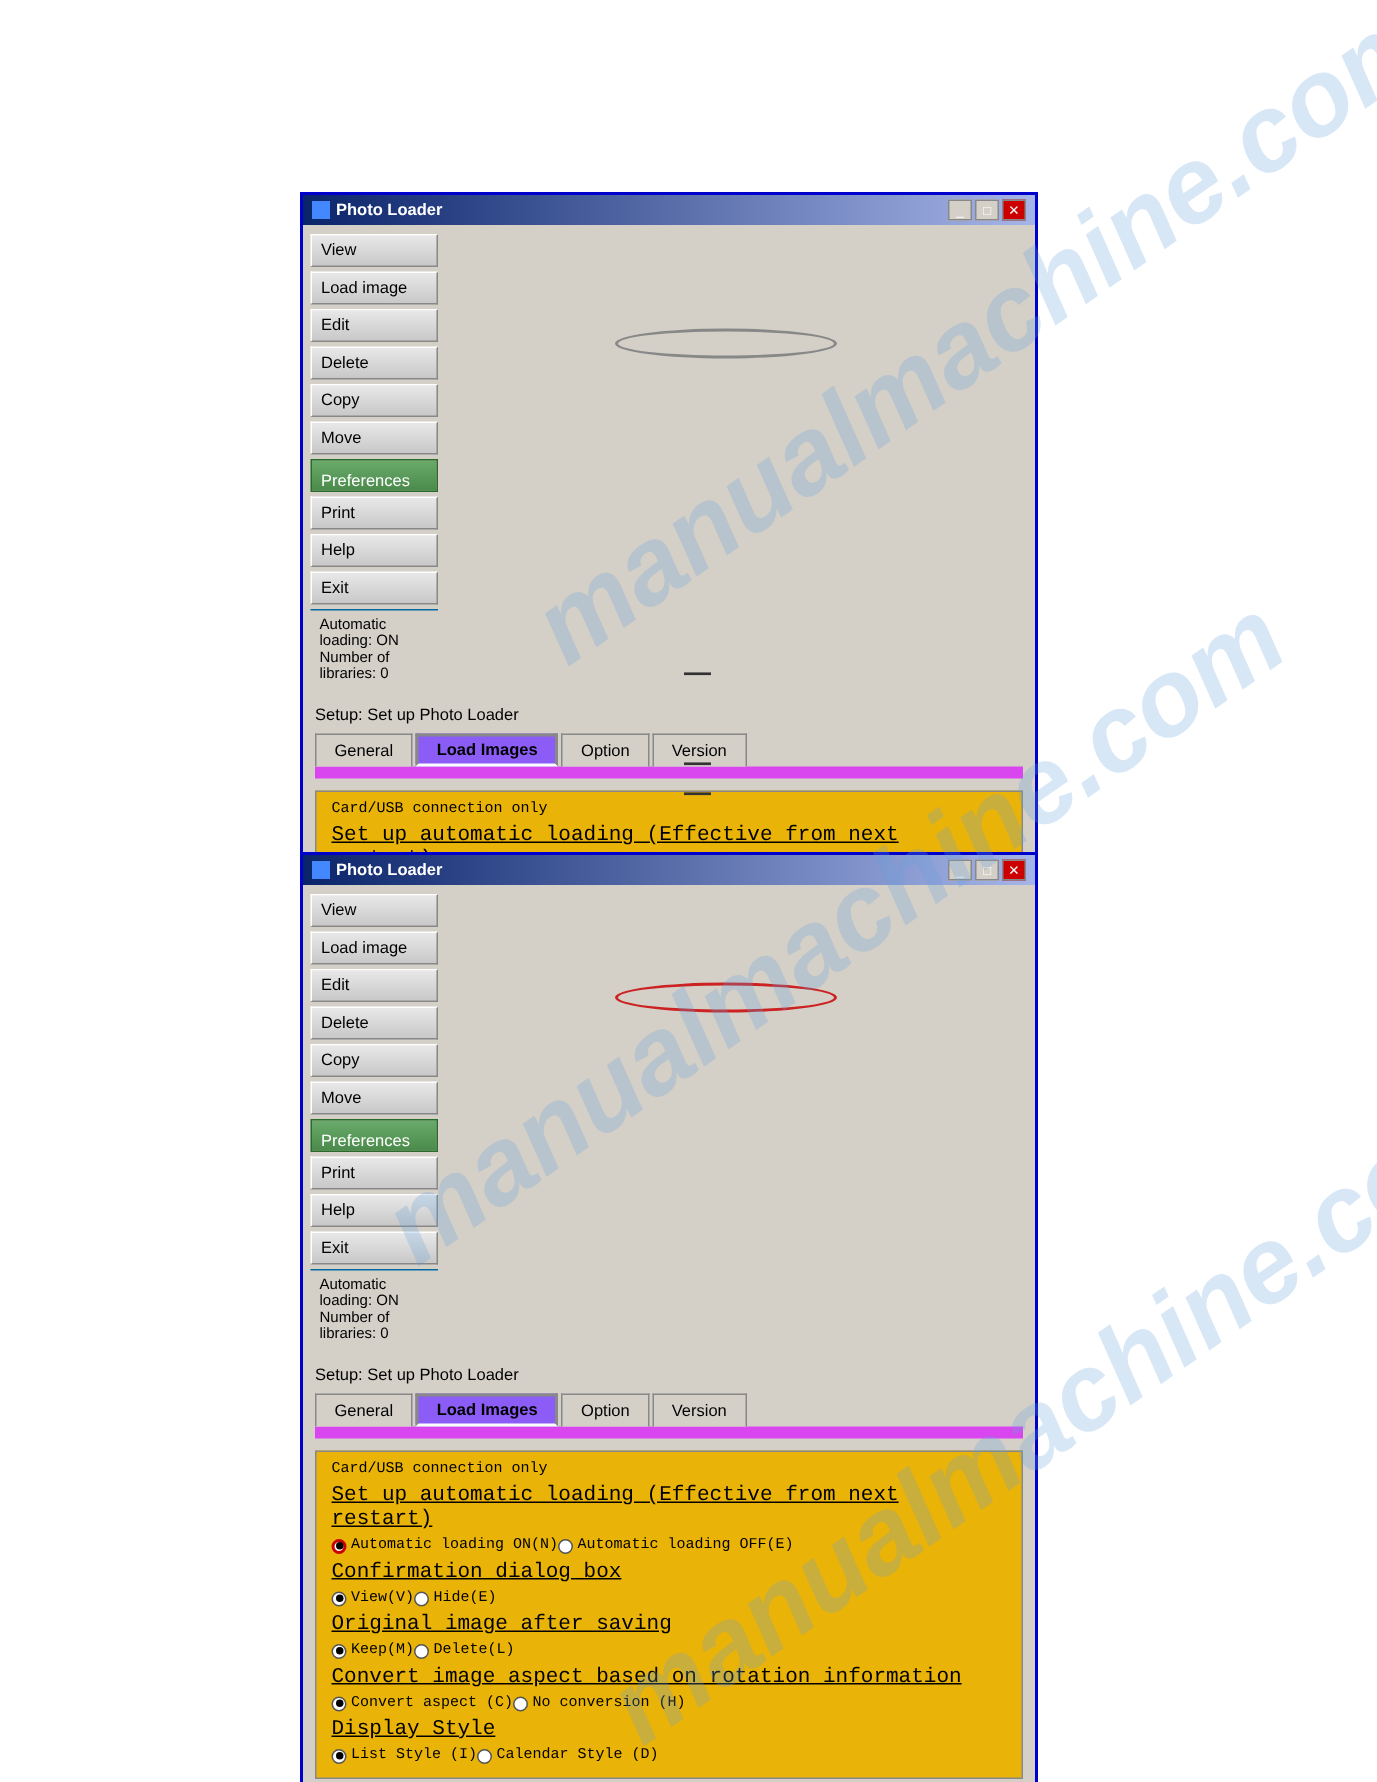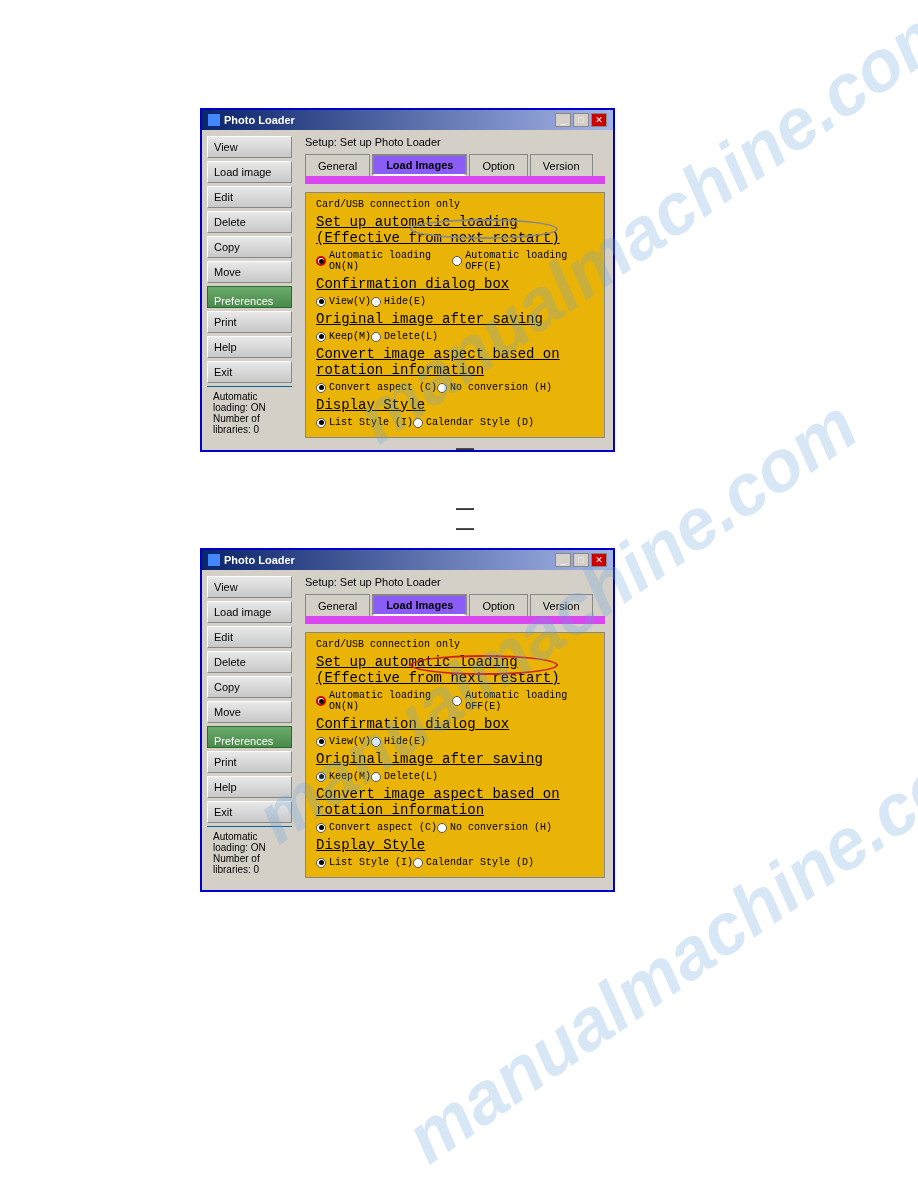--- a/index.html
+++ b/index.html
@@ -31,23 +31,24 @@
       white-space: nowrap;
       user-select: none;
     }
     .watermark-text.wm1 { top: 180px; left: 300px; }
     .watermark-text.wm2 { top: 580px; left: 200px; }
     .watermark-text.wm3 { top: 900px; left: 350px; }
 
     
     .window {
       position: absolute;
-      width: 415px;
+      width: 492px;
       border: 2px solid #0000cc;
       background: #d4d0c8;
+      margin-top: 20px;
     }
 
     .window-titlebar {
       background: linear-gradient(to right, #0a246a, #a6b5e8);
       color: white;
       padding: 3px 6px;
       display: flex;
       align-items: center;
       justify-content: space-between;
       height: 20px;
@@ -78,20 +79,21 @@
       align-items: center;
       justify-content: center;
       font-size: 9px;
       cursor: pointer;
     }
     .titlebar-btn.close { background: #cc0000; color: white; }
 
     .window-content {
       display: flex;
       background: #d4d0c8;
+      flex-direction: column;
     }
 
     
     .sidebar {
       width: 95px;
       background: #d4d0c8;
       padding: 6px 5px;
       display: flex;
       flex-direction: column;
       gap: 3px;

